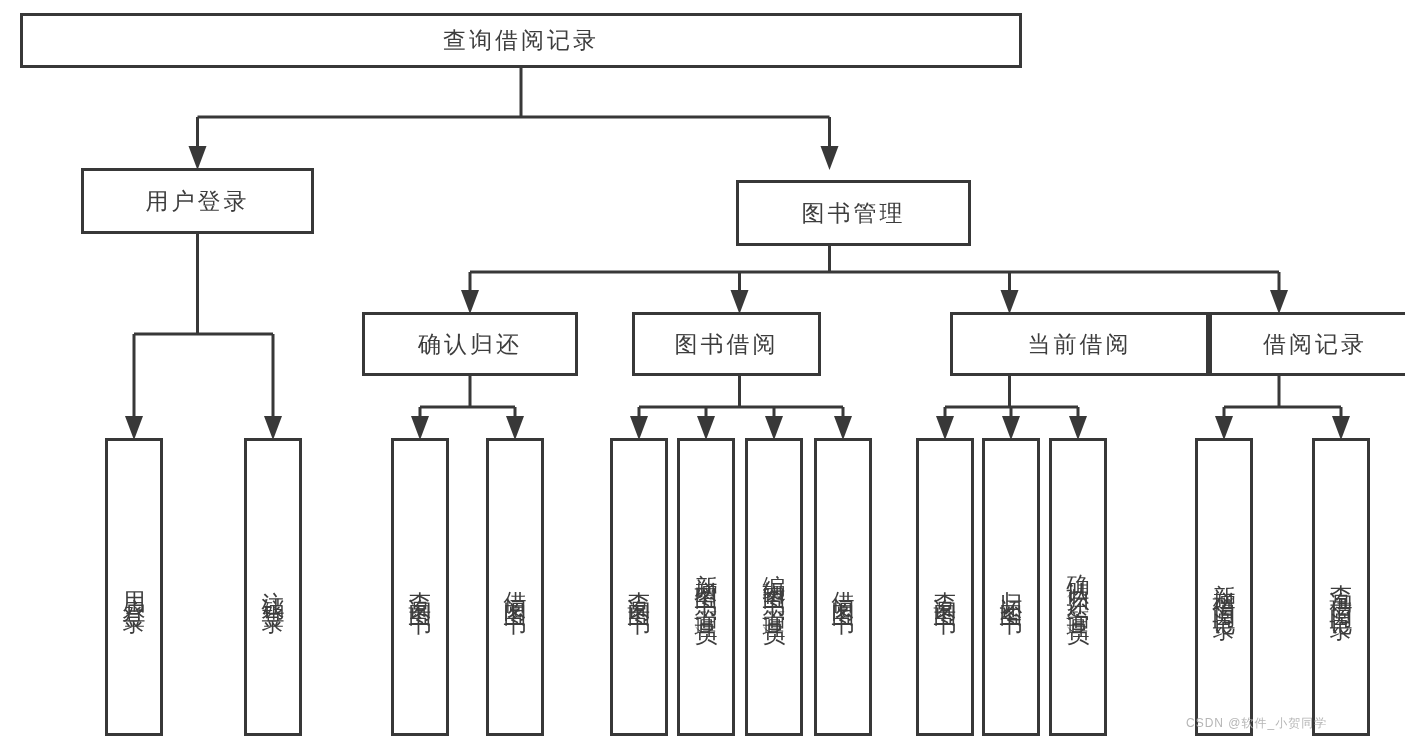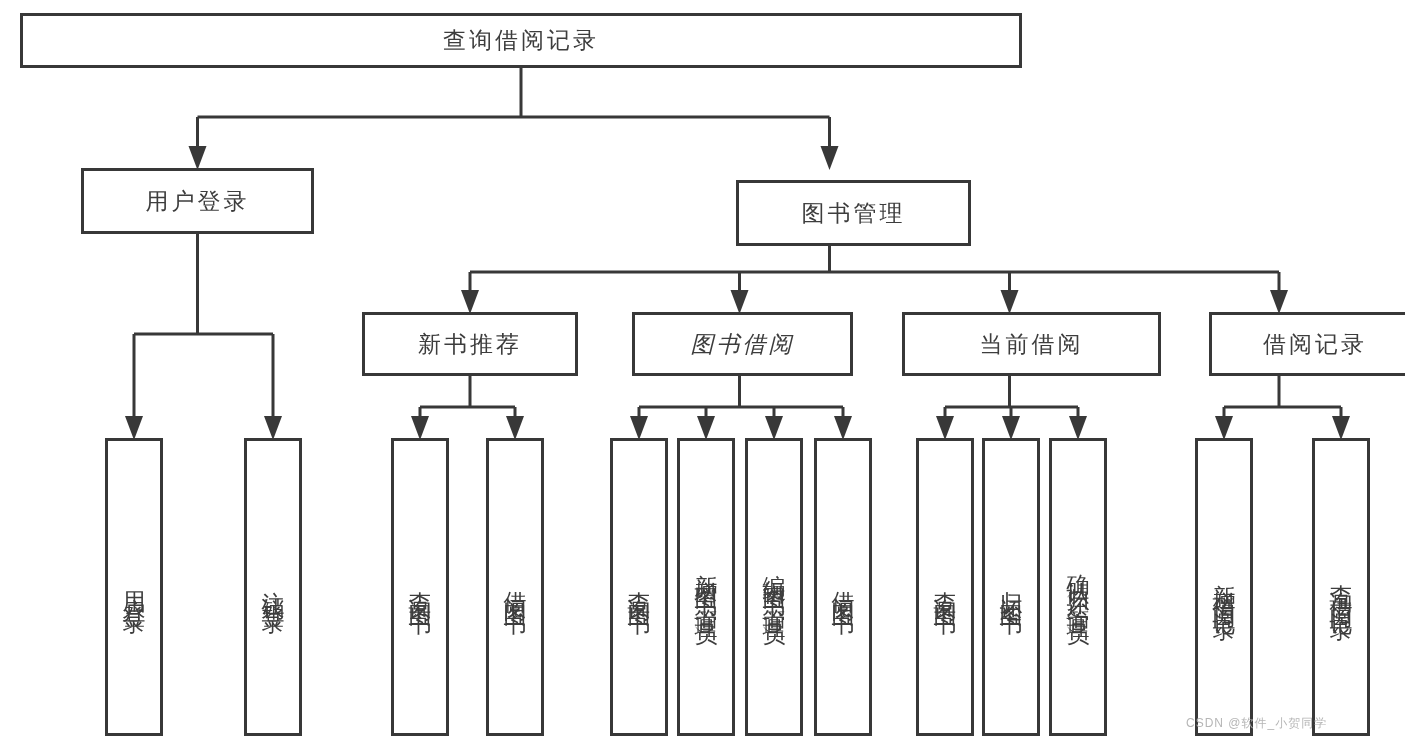--- a/index.html
+++ b/index.html
@@ -119,23 +119,23 @@
       <polygon points="1215,416 1233,416 1224,440"></polygon>
       <polygon points="1332,416 1350,416 1341,440"></polygon>
     </g>
   </svg>
 
   <div class="node" style="left:20px; top:13px; width:1002px; height:55px;">查询借阅记录</div>
 
   <div class="node" style="left:81px; top:168px; width:233px; height:66px;">用户登录</div>
   <div class="node" style="left:712px; top:180px; width:235px; height:66px;margin-left:24px;">图书管理</div>
 
-  <div class="node" style="left:362px; top:312px; width:216px; height:64px;">新书推荐</div>
-  <div class="node" style="left:632px; top:312px; width:221px; height:64px;font-style:italic;">图书借阅</div>
-  <div class="node" style="left:902px; top:312px; width:259px; height:64px;">当前借阅</div>
+  <div class="node" style="left:362px; top:312px; width:216px; height:64px;">确认归还</div>
+  <div class="node" style="left:632px; top:312px; width:189px; height:64px;">图书借阅</div>
+  <div class="node" style="left:950px; top:312px; width:259px; height:64px;">当前借阅</div>
   <div class="node" style="left:1173px; top:312px; width:212px; height:64px;margin-left:36px;">借阅记录</div>
 
   <div class="leaf" style="left:105px;">
     <span class="vtext">用户登录</span>
   </div>
   <div class="leaf" style="left:244px;">
     <span class="vtext">注销登录</span>
   </div>
 
   <div class="leaf" style="left:391px;">

